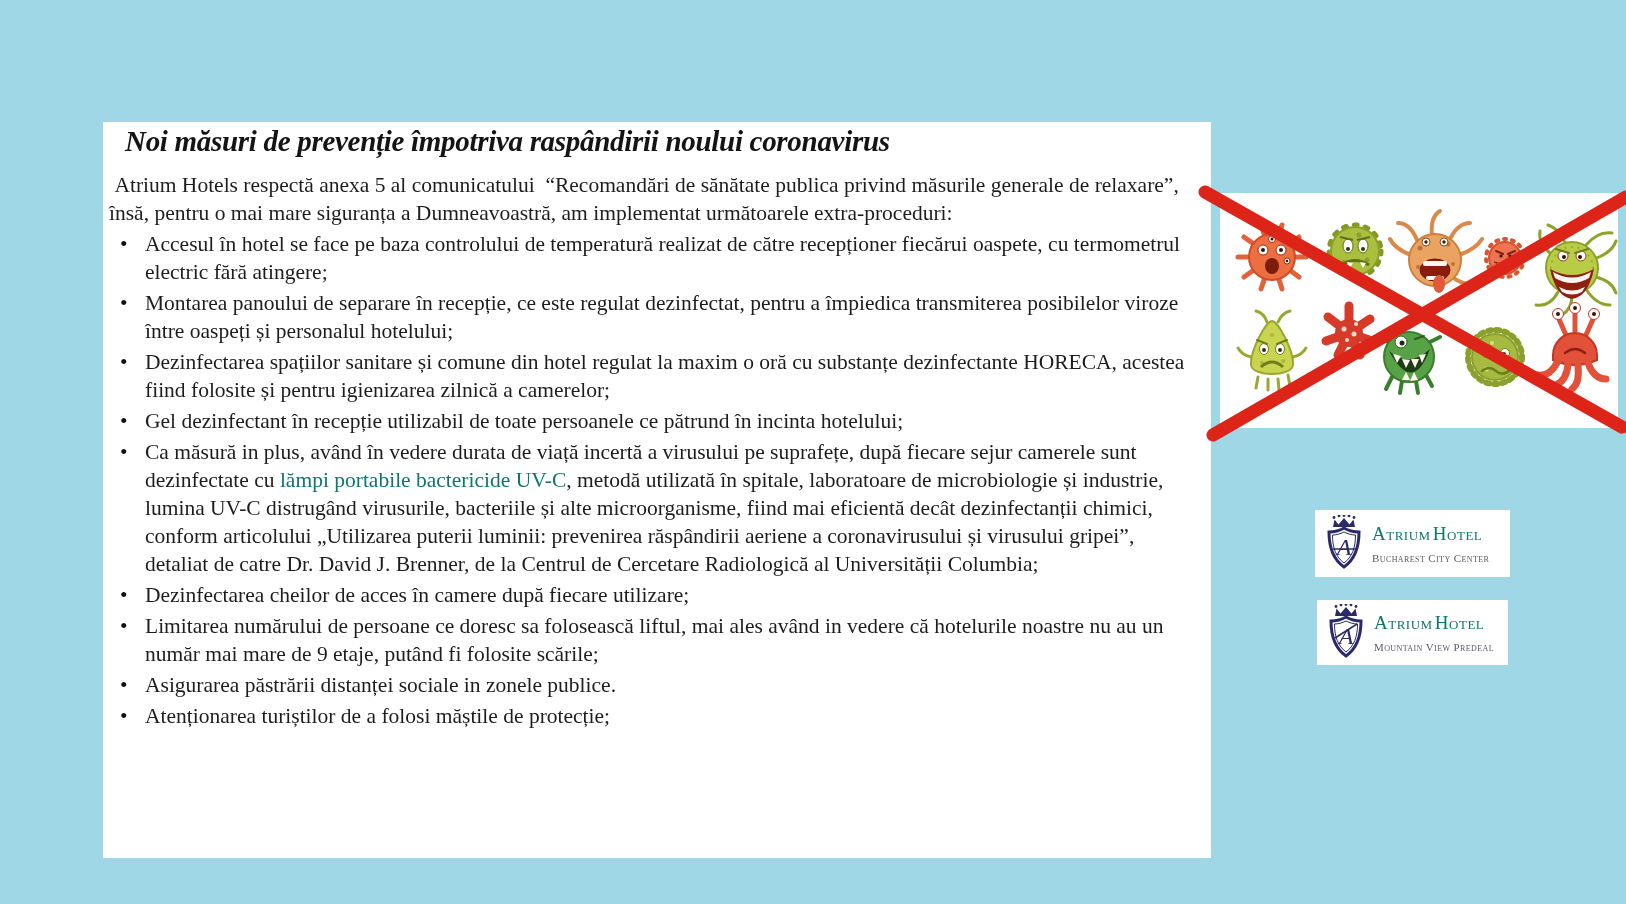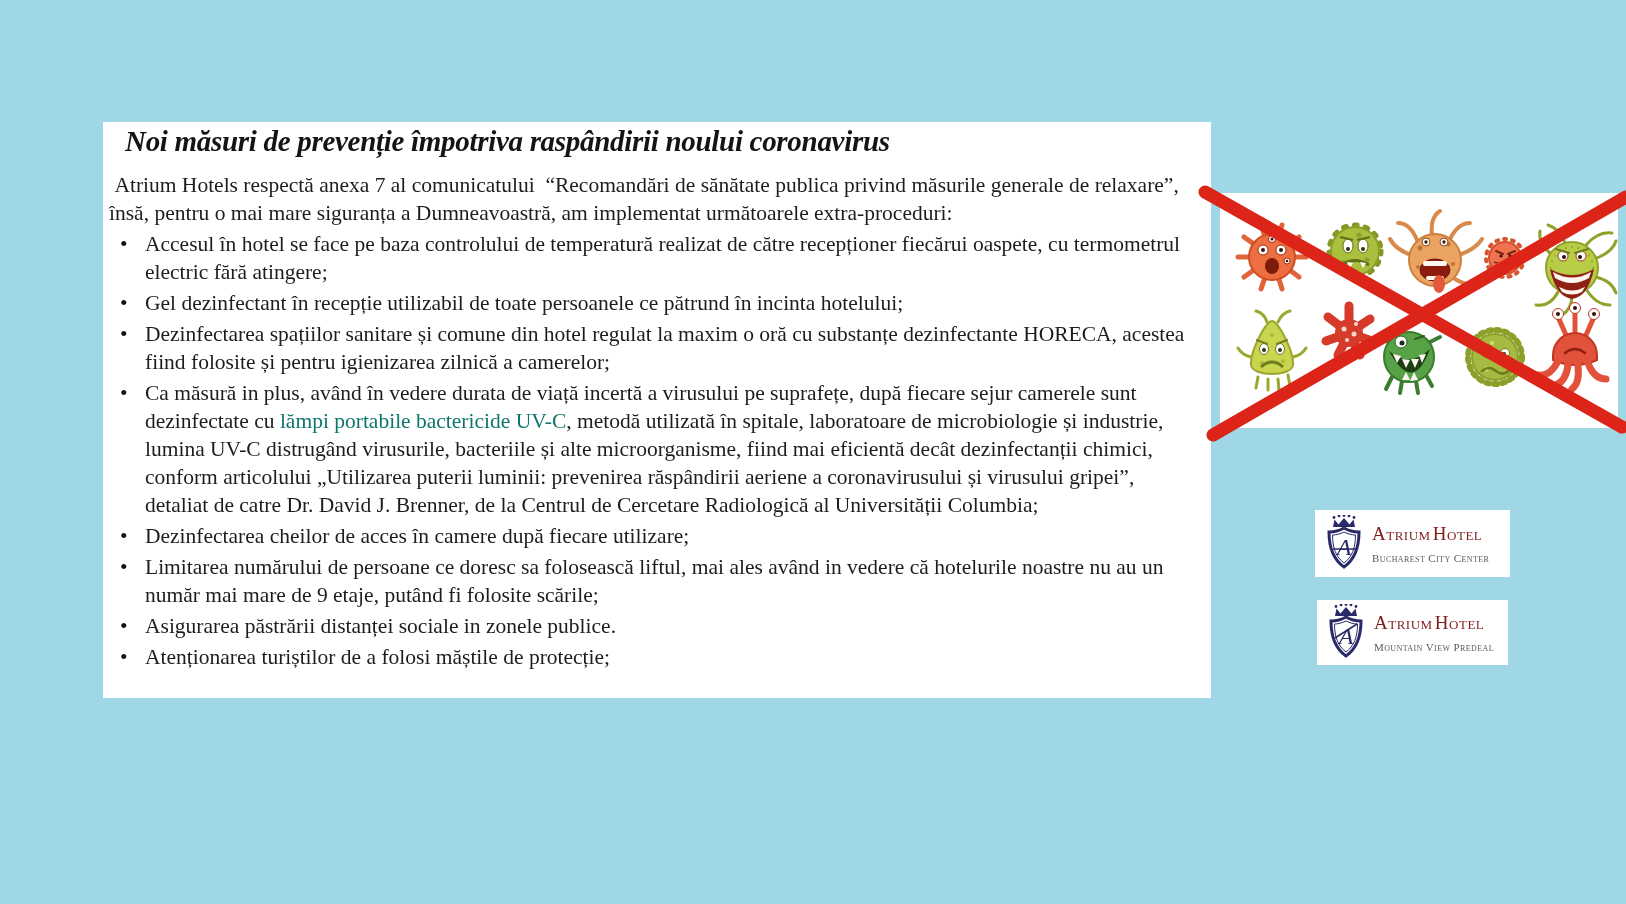--- a/index.html
+++ b/index.html
@@ -8,21 +8,21 @@
     background:#a0d7e6;
     position:relative;
     overflow:hidden;
     font-family:"Liberation Serif", serif;
   }
   .canvas { position:absolute; inset:0; }
 
   
   .doc-panel {
     position:absolute; left:103px; top:122px;
-    width:1108px; height:576px;
+    width:1108px; height:736px;
     background:#ffffff;
     box-sizing:border-box;
     padding:2px 10px 0 6px;
   }
   .doc-title {
     margin:0 0 0 16px;
     font-style:italic; font-weight:bold;
     font-size:29px; line-height:34px;
     color:#141414; letter-spacing:-0.3px;
   }
@@ -66,45 +66,46 @@
     display:flex; align-items:center;
     box-sizing:border-box;
     padding:3px 6px;
   }
   .logo-card.logo1 { left:1315px; top:510px; width:195px; height:67px; }
   .logo-card.logo2 { left:1317px; top:600px; width:191px; height:65px; }
   .logo-text { margin-left:5px; min-width:0; }
   .logo-name {
     font-variant:small-caps;
     font-size:19px; line-height:20px;
-    color:#7f1d1d;
+    color:#0f766e;
     letter-spacing:0.5px; word-spacing:-3px;
     white-space:nowrap;
   }
   .logo-sub {
     font-variant:small-caps;
     font-size:11px; line-height:12px;
     color:#5a5765;
     letter-spacing:0.4px;
     white-space:nowrap;
     margin-top:8px;
   }
 </style>
 </head>
 <body>
 
 <div class="canvas">
 
   <section class="doc-panel">
     <h1 class="doc-title">Noi măsuri de prevenție împotriva raspândirii noului coronavirus</h1>
-    <p class="doc-intro"> Atrium Hotels respectă anexa 7 al comunicatului  “Recomandări de sănătate publica privind măsurile generale de relaxare”, însă, pentru o mai mare siguranța a Dumneavoastră, am implementat următoarele extra-proceduri:</p>
+    <p class="doc-intro"> Atrium Hotels respectă anexa 5 al comunicatului  “Recomandări de sănătate publica privind măsurile generale de relaxare”, însă, pentru o mai mare siguranța a Dumneavoastră, am implementat următoarele extra-proceduri:</p>
     <ul class="doc-bullets" id="bullet-list">
         <li><span>Accesul în hotel se face pe baza controlului de temperatură realizat de către recepționer fiecărui oaspete, cu termometrul electric fără atingere;</span></li>
+        <li><span>Montarea panoului de separare în recepție, ce este regulat dezinfectat, pentru a împiedica transmiterea posibilelor viroze între oaspeți și personalul hotelului;</span></li>
+        <li><span>Dezinfectarea spațiilor sanitare și comune din hotel regulat la maxim o oră cu substanțe dezinfectante HORECA, acestea fiind folosite și pentru igienizarea zilnică a camerelor;</span></li>
         <li><span>Gel dezinfectant în recepție utilizabil de toate persoanele ce pătrund în incinta hotelului;</span></li>
-        <li><span>Dezinfectarea spațiilor sanitare și comune din hotel regulat la maxim o oră cu substanțe dezinfectante HORECA, acestea fiind folosite și pentru igienizarea zilnică a camerelor;</span></li>
         <li><span>Ca măsură in plus, având în vedere durata de viață incertă a virusului pe suprafețe, după fiecare sejur camerele sunt dezinfectate cu </span><span class="hl">lămpi portabile bactericide UV-C</span><span>, metodă utilizată în spitale, laboratoare de microbiologie și industrie, lumina UV-C distrugând virusurile, bacteriile și alte microorganisme, fiind mai eficientă decât dezinfectanții chimici, conform articolului „Utilizarea puterii luminii: prevenirea răspândirii aeriene a coronavirusului și virusului gripei”, detaliat de catre Dr. David J. Brenner, de la Centrul de Cercetare Radiologică al Universității Columbia;</span></li>
         <li><span>Dezinfectarea cheilor de acces în camere după fiecare utilizare;</span></li>
         <li><span>Limitarea numărului de persoane ce doresc sa folosească liftul, mai ales având in vedere că hotelurile noastre nu au un număr mai mare de 9 etaje, putând fi folosite scările;</span></li>
         <li><span>Asigurarea păstrării distanței sociale in zonele publice.</span></li>
         <li><span>Atenționarea turiștilor de a folosi măștile de protecție;</span></li>
       </ul>
   </section>
 
   <figure class="virus-box">
     <svg viewBox="0 0 398 235" width="398" height="235" xmlns="http://www.w3.org/2000/svg">

